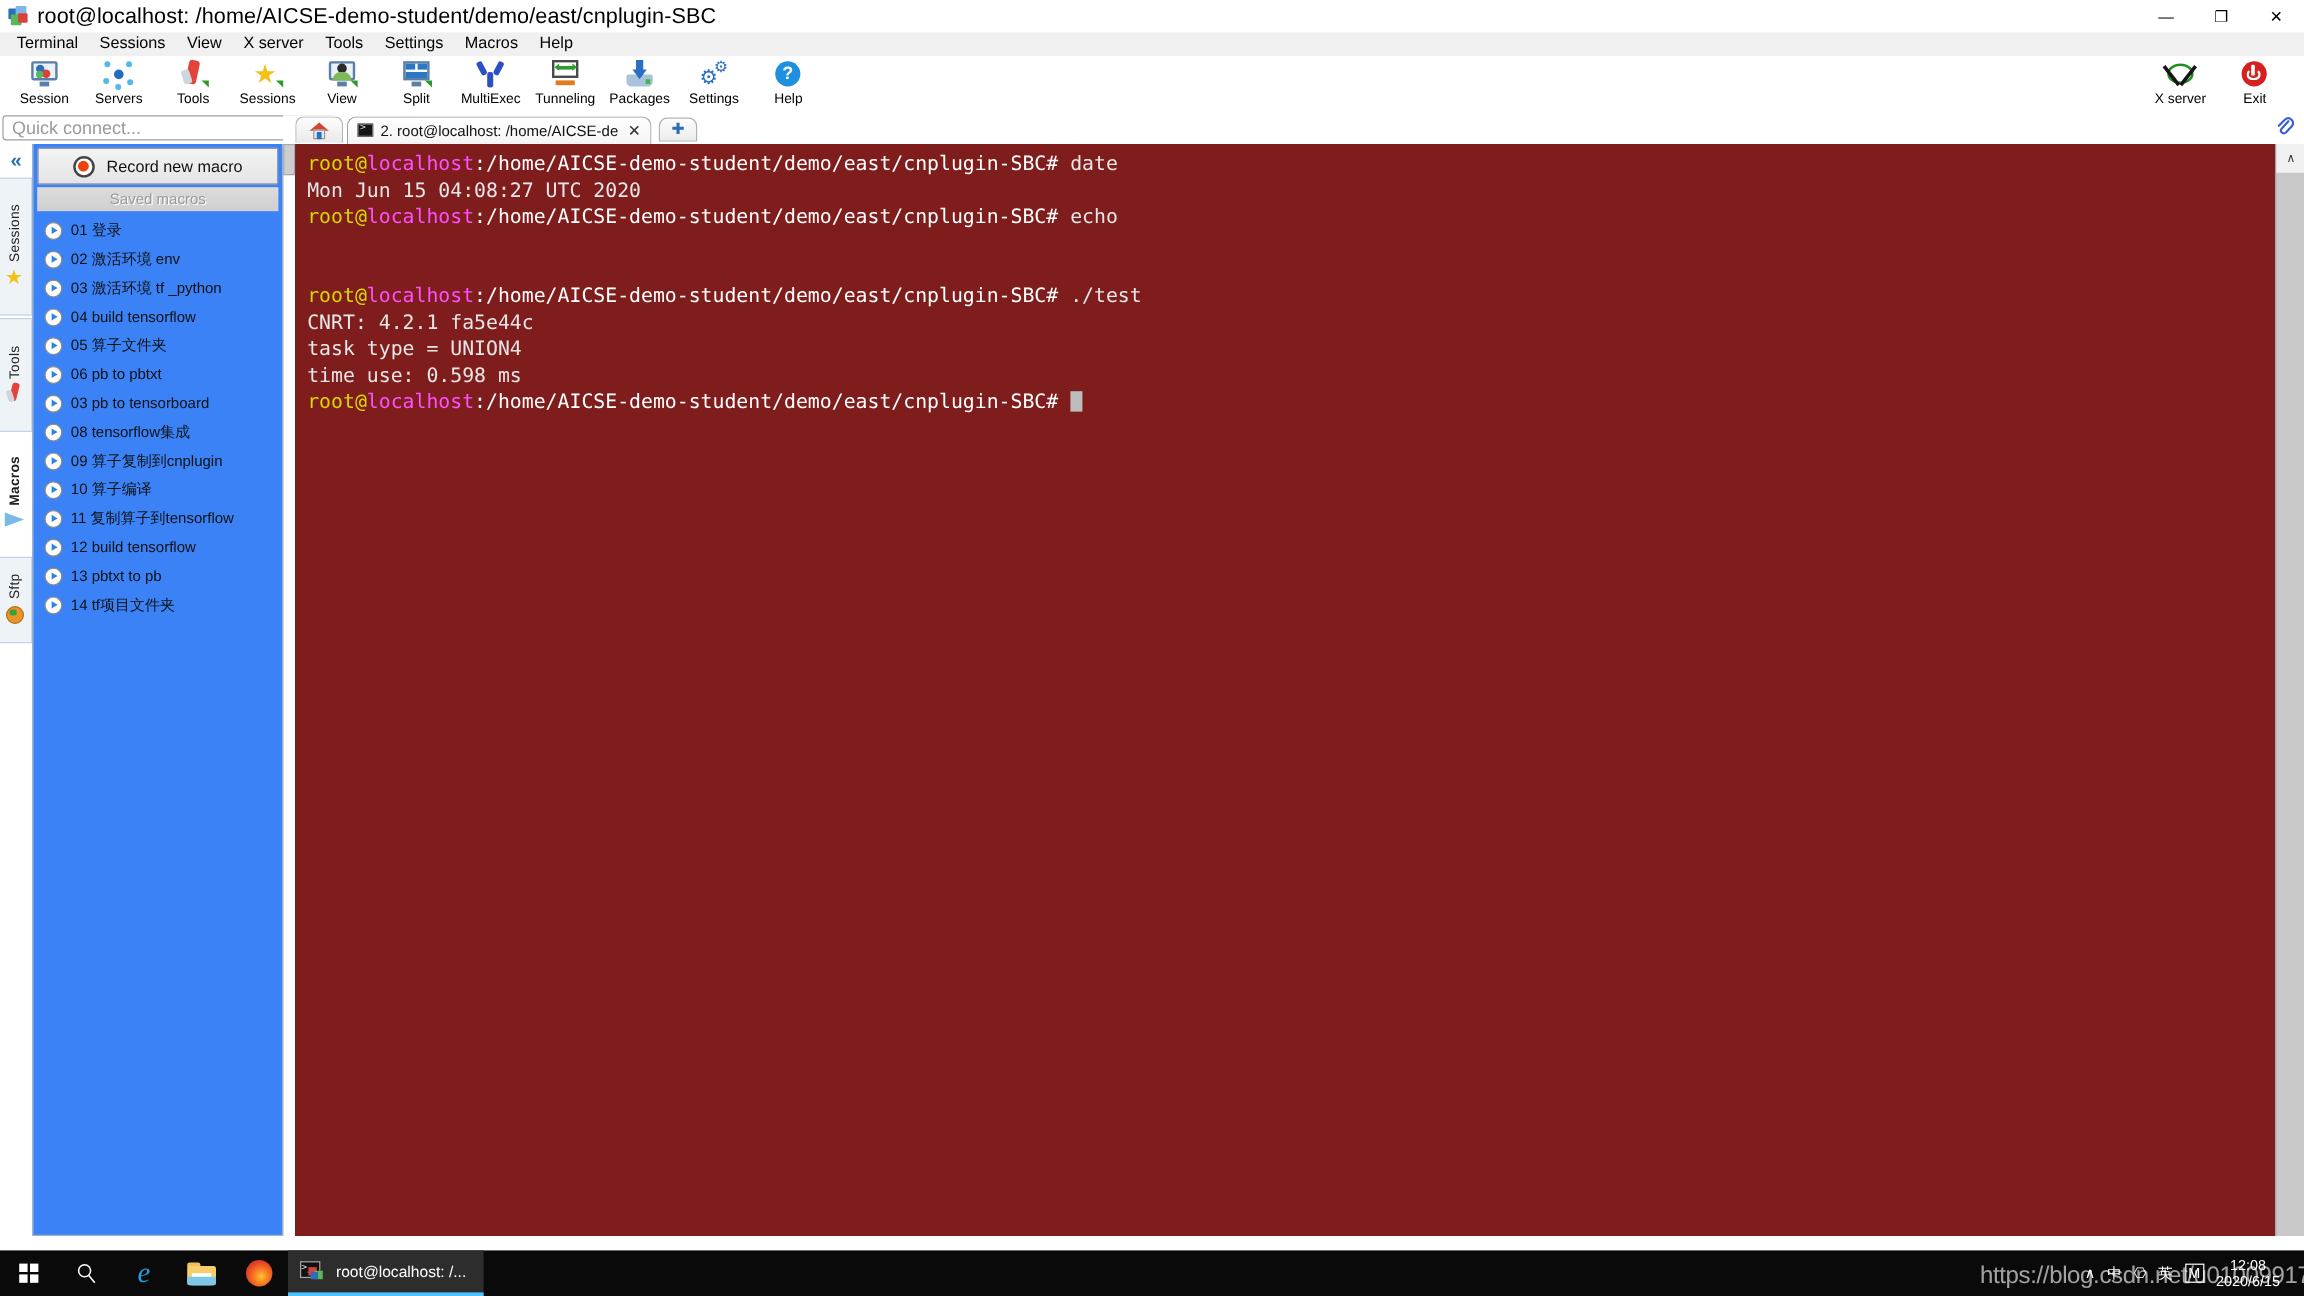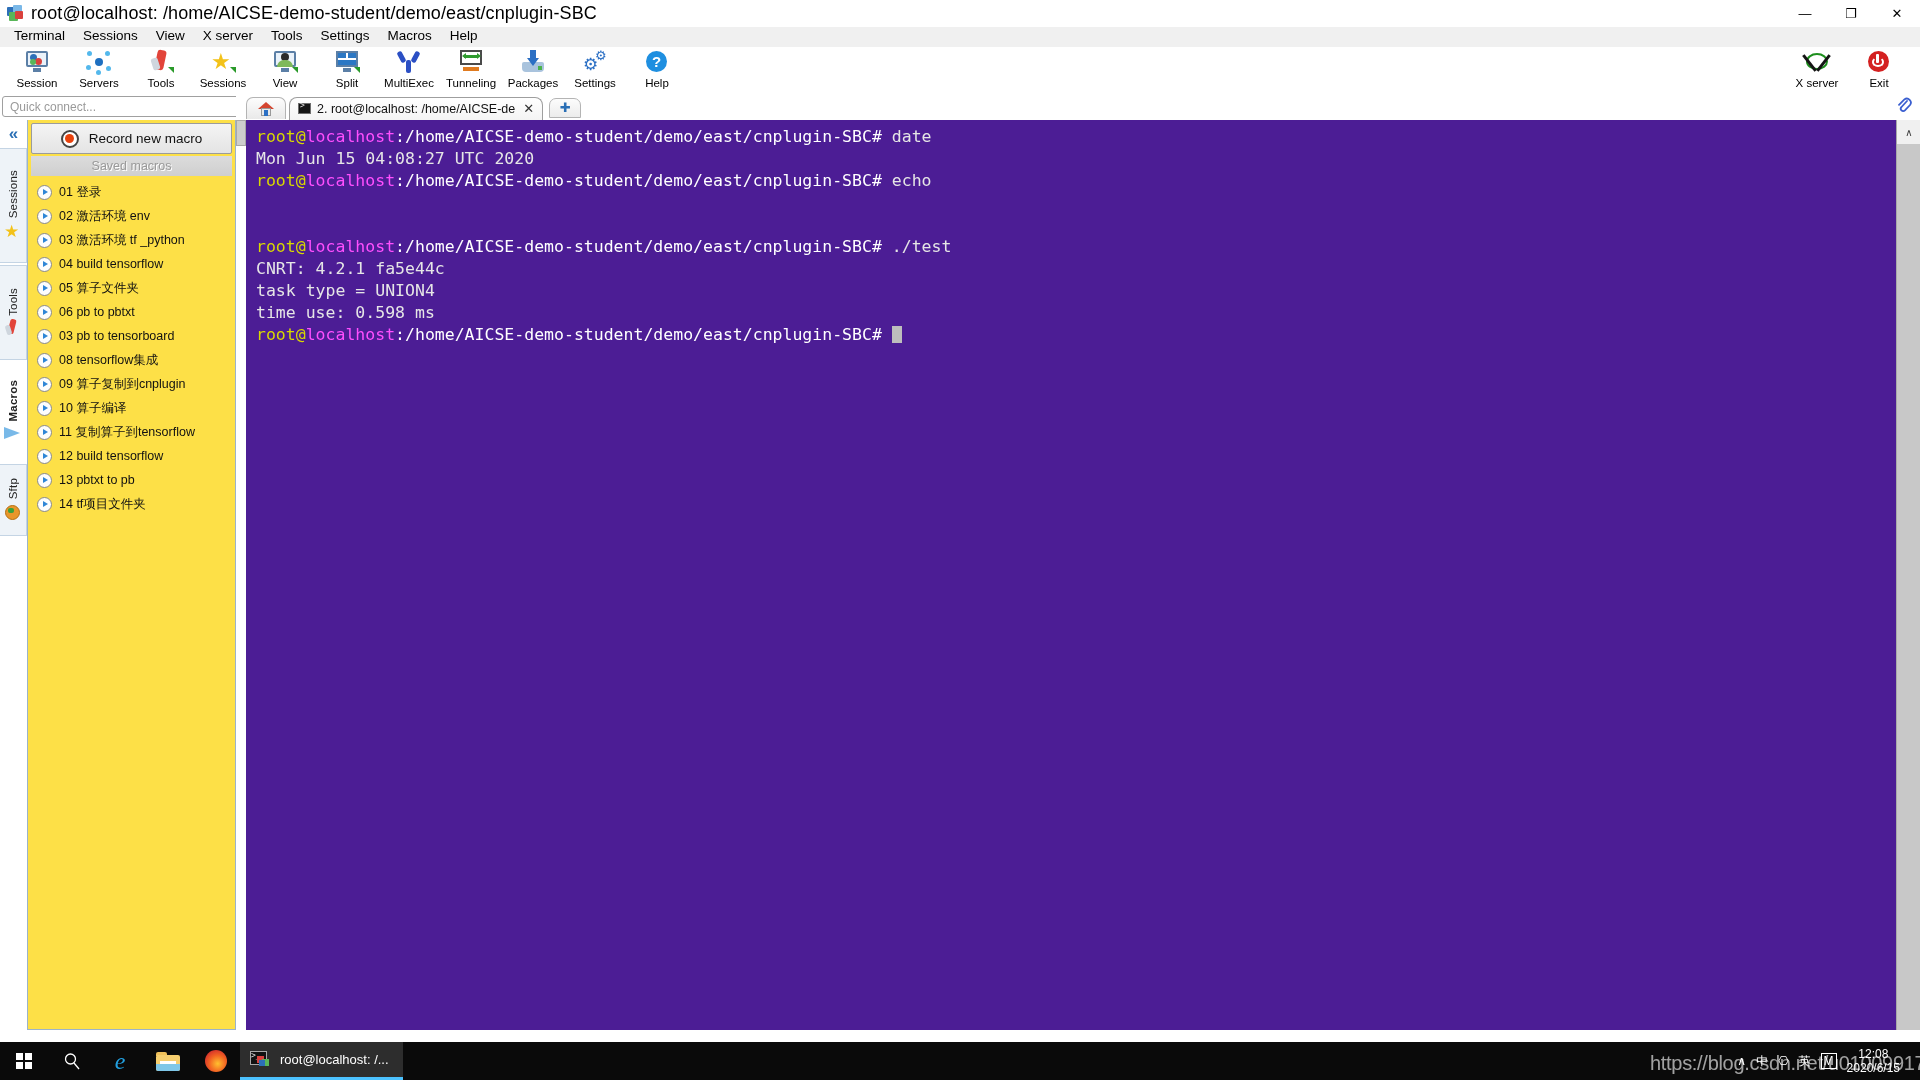--- a/index.html
+++ b/index.html
@@ -54,22 +54,22 @@
     align-items: center; justify-content: flex-start; padding-top: 2px;
   }
   .tb-ico { width: 26px; height: 26px; position: relative; }
   .tb-lbl { font-size: 11.5px; color: #000; margin-top: 2px; white-space: nowrap; }
   #tb-right { margin-left: auto; display: flex; padding-right: 10px; }
 
   
   #quickconnect {
     position: absolute; left: 2px; top: 96px; width: 277px; height: 21px;
     border: 1px solid #a0a0a0; border-radius: 3px; background: #fff;
-    display: flex; align-items: center; padding-left: 7px;
-    font-size: 12px; color: #9a9a9a;
+    display: flex; align-items: flex-end; padding-left: 7px;
+    font-size: 15px; color: #9a9a9a;
   }
 
   
   #vstrip {
     position: absolute; left: 0; top: 120px; width: 27px; height: 910px;
     background: #ffffff;
   }
   .vcollapse {
     width: 27px; height: 28px; display:flex; align-items:center; justify-content:center;
     color:#2a6fb5; font-size: 17px; font-weight: bold;
@@ -84,21 +84,21 @@
   .vtab-label {
     writing-mode: vertical-rl; transform: rotate(180deg);
     font-size: 11.5px; color: #222; letter-spacing: 0.2px; white-space: nowrap;
   }
   .vtab.active .vtab-label { font-weight: bold; }
   .vtab-ico { width: 18px; height: 18px; margin-top: 4px; position: relative; }
 
   
   #macropanel {
     position: absolute; left: 27px; top: 120px; width: 209px; height: 910px;
-    background: #fde047; border: 1px solid #9bb3c9; border-top: none;
+    background: #3b82f6; border: 1px solid #9bb3c9; border-top: none;
     overflow: hidden;
   }
   #record-btn {
     margin: 3px 3px 0 3px; height: 31px;
     background: linear-gradient(#f4f4f4,#e4e4e4);
     border: 1px solid #9b9b9b; border-radius: 2px;
     display: flex; align-items: center; justify-content: center; gap: 10px;
   }
   .rec-dot {
     width: 18px; height: 18px; border-radius: 50%;
@@ -177,21 +177,21 @@
   #term-scroll-left {
     position: absolute; left: 0; top: 0; width: 10px; height: 910px;
     background: #ffffff;
   }
   #term-scroll-left .thumb {
     position:absolute; left:0; top:0; width:10px; height:26px;
     background:#cdcdcd; border:1px solid #a8a8a8;
   }
   #terminal {
     position: absolute; left: 10px; top: 0; width: 1650px; height: 910px;
-    background: #4c1d95; padding: 6px 0 0 10px;
+    background: #7f1d1d; padding: 6px 0 0 10px;
     font-family: "DejaVu Sans Mono", monospace;
     font-size: 16.5px; line-height: 22px;
     color: #e6e6e6; white-space: pre;
     overflow: hidden;
   }
   .t-user { color: #d8d800; }
   .t-host { color: #ff4fff; }
   .t-path { color: #ffffff; }
   .t-out  { color: #e6e6e6; }
   .cursor {

